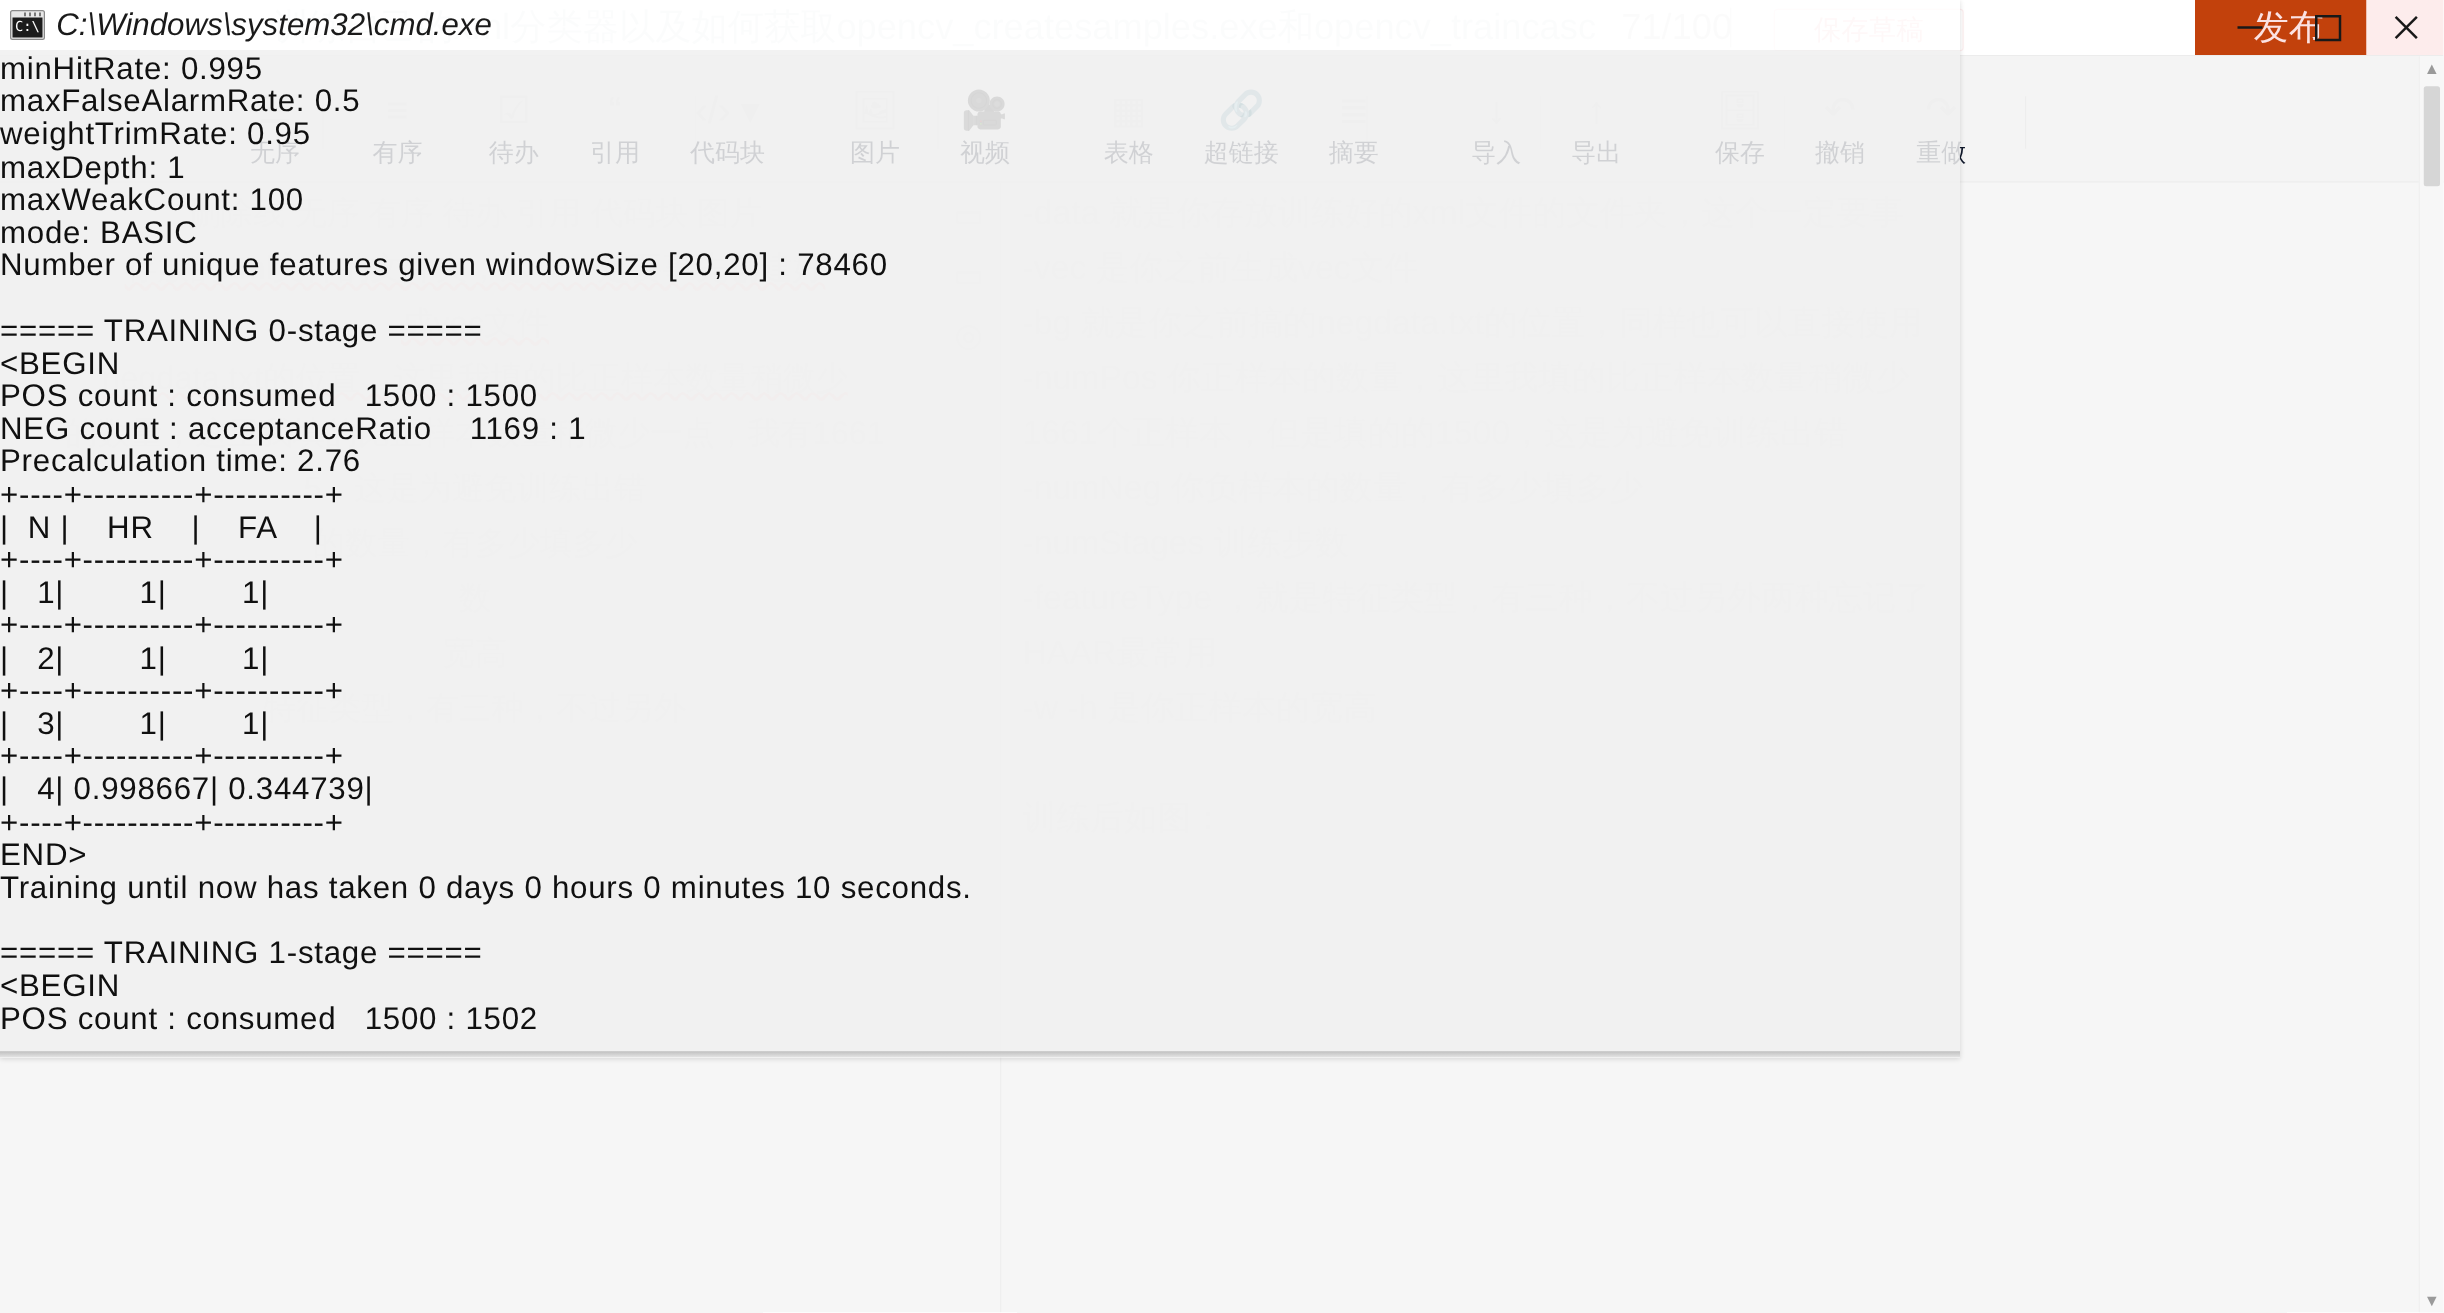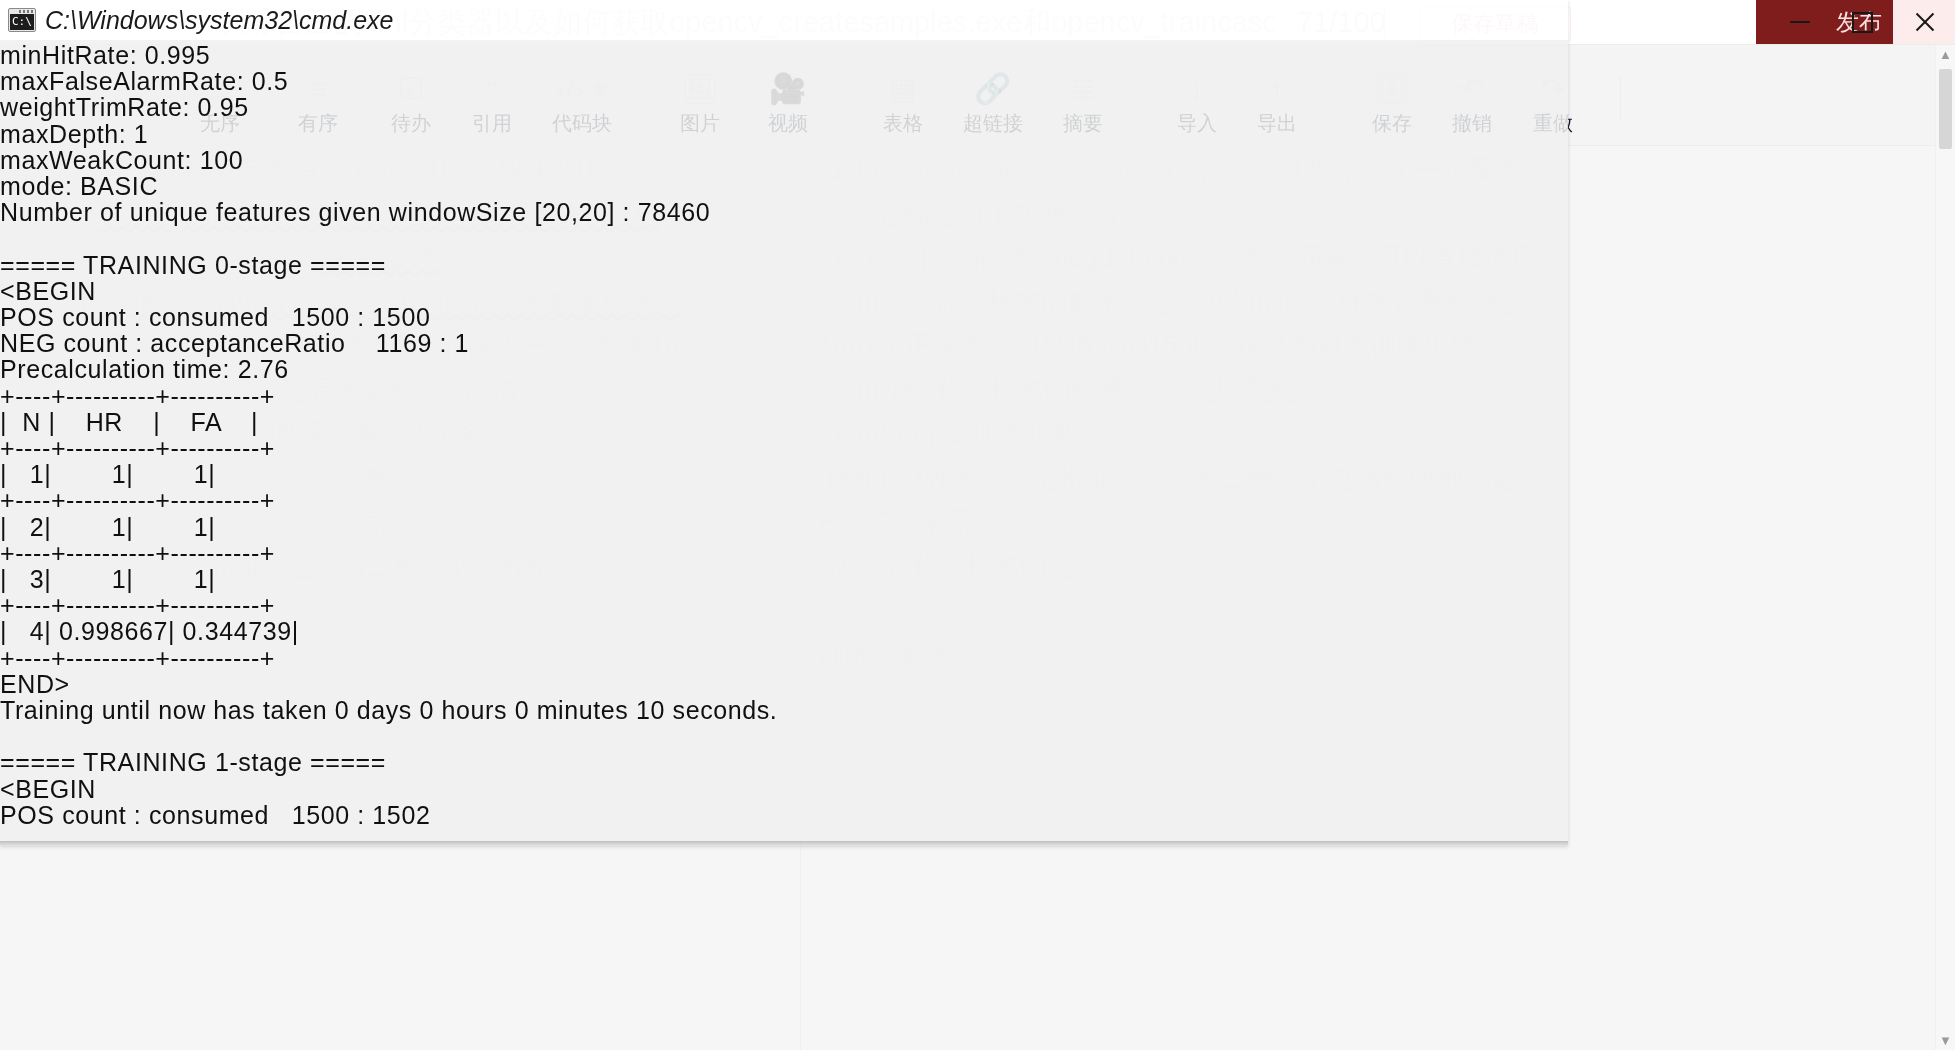--- a/index.html
+++ b/index.html
@@ -66,26 +66,25 @@
     border-radius: 3px;
     color: #fbdbdd;
     font-size: 22px;
     text-align: center;
     line-height: 32px;
   }
   .bg-publish {
     position: absolute;
     left: 1756px; top: 0px;
     width: 150px; height: 44px;
-    background: #7f1d1d;
+    background: #c2410c;
     color: #fbe2e3;
-    font-size: 23px;
+    font-size: 28px;
     text-align: center;
     line-height: 44px;
-    padding-left: 28px;
   }
 
   
   .bg-toolbar {
     position: absolute;
     top: 45px; left: 0;
     width: 1955px; height: 100px;
     background: #f4f4f4;
     border-bottom: 1px solid #ededed;
   }

